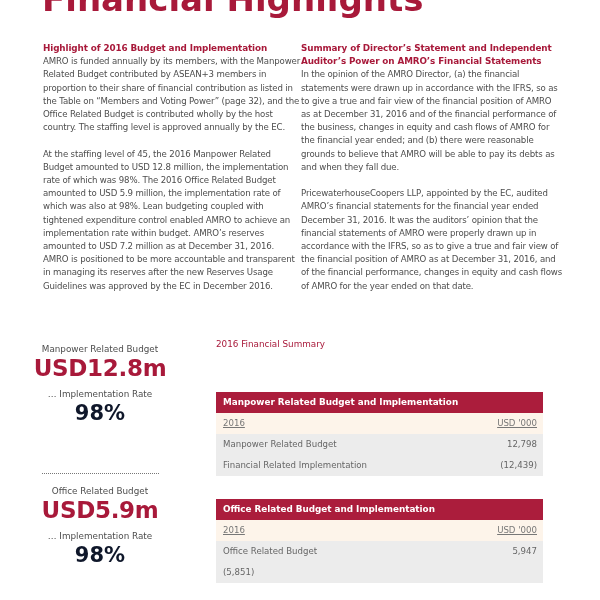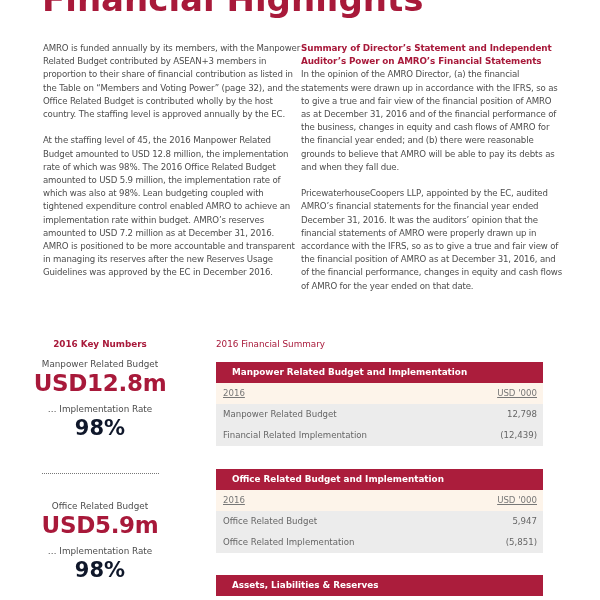--- a/index.html
+++ b/index.html
@@ -23,47 +23,47 @@
 
   .key-numbers { position: absolute; left: 30px; top: 335px; width: 140px; text-align: center; }
   .kn-title { color: #a8193a; font-weight: bold; font-size: 8.8px; line-height: 12px; margin-top: 3px; }
   .kn-label { font-size: 8.8px; color: #4d4d4d; line-height: 12px; }
   .kn-big { color: #a8193a; font-weight: bold; font-size: 23px; line-height: 26px; letter-spacing: -0.3px; }
   .kn-pct { color: #0f172a; font-weight: bold; font-size: 21px; line-height: 26px; }
   .divider { position: absolute; left: 42px; top: 473px; width: 117px; border-top: 1px dotted #777; }
 
   .fs-title { position: absolute; left: 216px; top: 338px; color: #a8193a; font-weight: normal; font-size: 8.8px; line-height: 12px; }
   .fs-table { position: absolute; left: 216px; width: 327px; font-size: 8.6px; }
-  .fs-table .hdr { background: #ab1d3c; color: #fff; font-weight: bold; height: 21px; line-height: 21px; padding-left: 16px; font-size: 8.8px; }
+  .fs-table .hdr { background: #ab1d3c; color: #fff; font-weight: bold; height: 21px; line-height: 21px; padding-left: 7px; font-size: 8.8px; margin-top: 30px; }
   .fs-table .row { height: 21px; line-height: 21px; display: flex; justify-content: space-between; padding: 0 6px 0 7px; color: #666; }
   .fs-table .row.year { background: #fdf4ea; }
   .fs-table .row.data { background: #ececec; }
   .fs-table .row.year span { text-decoration: underline; color: #777; }
   .t1 { top: 362px; }
   .t2 { top: 469px; }
   .t3 { top: 575px; }
 </style>
 </head>
 <body>
 
 <div class="title">Financial Highlights</div>
 
 <div class="col left">
+  <p class="sec-heading">Highlight of 2016 Budget and Implementation</p>
   <p class="para">AMRO is funded annually by its members, with the Manpower Related Budget contributed by ASEAN+3 members in proportion to their share of financial contribution as listed in the Table on “Members and Voting Power” (page 32), and the Office Related Budget is contributed wholly by the host country. The staffing level is approved annually by the EC.</p>
   <p class="para">At the staffing level of 45, the 2016 Manpower Related Budget amounted to USD 12.8 million, the implementation rate of which was 98%. The 2016 Office Related Budget amounted to USD 5.9 million, the implementation rate of which was also at 98%. Lean budgeting coupled with tightened expenditure control enabled AMRO to achieve an implementation rate within budget. AMRO’s reserves amounted to USD 7.2 million as at December 31, 2016. AMRO is positioned to be more accountable and transparent in managing its reserves after the new Reserves Usage Guidelines was approved by the EC in December 2016.</p>
 </div>
 
 <div class="col right">
   <p class="sec-heading">Summary of Director’s Statement and Independent Auditor’s Power on AMRO’s Financial Statements</p>
   <p class="para">In the opinion of the AMRO Director, (a) the financial statements were drawn up in accordance with the IFRS, so as to give a true and fair view of the financial position of AMRO as at December 31, 2016 and of the financial performance of the business, changes in equity and cash flows of AMRO for the financial year ended; and (b) there were reasonable grounds to believe that AMRO will be able to pay its debts as and when they fall due.</p>
   <p class="para">PricewaterhouseCoopers LLP, appointed by the EC, audited AMRO’s financial statements for the financial year ended December 31, 2016. It was the auditors’ opinion that the financial statements of AMRO were properly drawn up in accordance with the IFRS, so as to give a true and fair view of the financial position of AMRO as at December 31, 2016, and of the financial performance, changes in equity and cash flows of AMRO for the year ended on that date.</p>
 </div>
 
 <div class="key-numbers">
-  <div class="kn-title">2016 Key Numbers</div>
   <div style="height:8px"></div>
   <div class="kn-label">Manpower Related Budget</div>
   <div class="kn-big">USD12.8m</div>
   <div style="height:7px"></div>
   <div class="kn-label">… Implementation Rate</div>
   <div class="kn-pct">98%</div>
   <div style="height:59px"></div>
   <div class="kn-label">Office Related Budget</div>
   <div class="kn-big">USD5.9m</div>
   <div style="height:7px"></div>
@@ -94,20 +94,19 @@
   <div class="hdr">Office Related Budget and Implementation</div>
   <div class="row year">
     <span>2016</span>
     <span>USD '000</span>
   </div>
   <div class="row data">
     <span>Office Related Budget</span>
     <span>5,947</span>
   </div>
   <div class="row data">
-    <span>Office Related Implementation</span>
     <span>(5,851)</span>
   </div>
 </div>
 
 <div class="fs-table t3">
   <div class="hdr">Assets, Liabilities &amp; Reserves</div>
 </div>
 
 </body></html>

